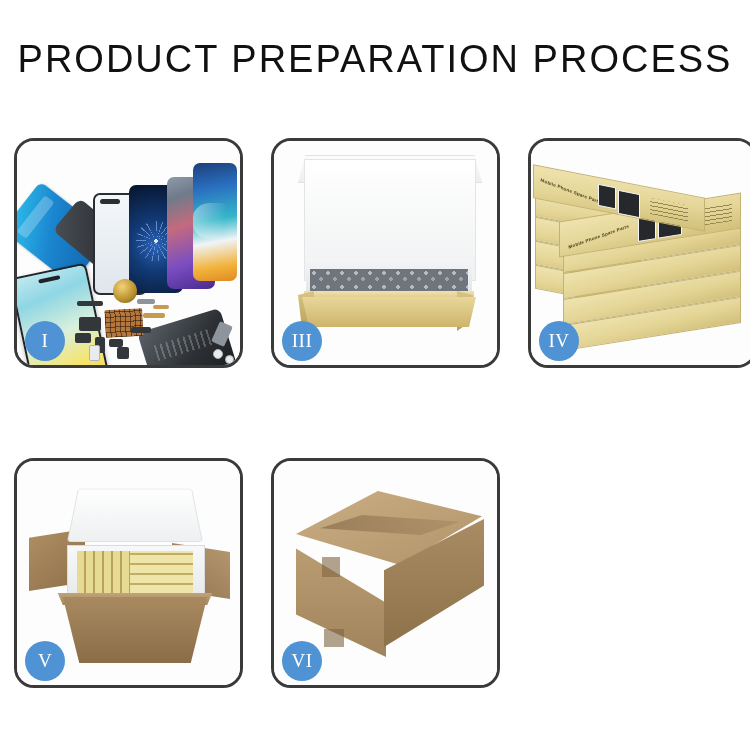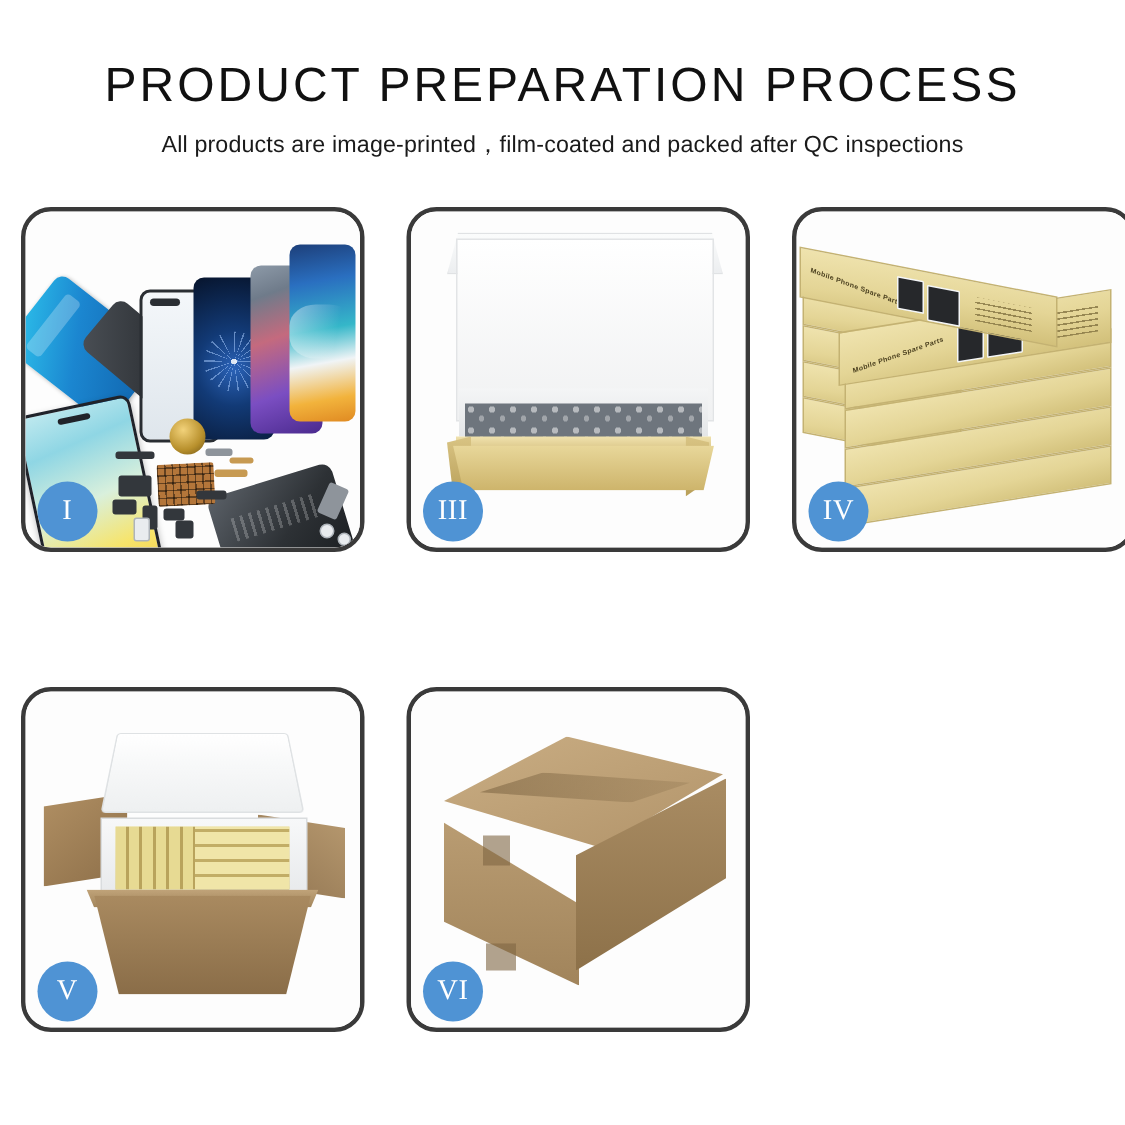--- a/index.html
+++ b/index.html
@@ -5,21 +5,21 @@
   html,body{margin:0;padding:0;}
   body{
     width:750px;height:750px;
     background:#ffffff;
     font-family:"Liberation Sans",sans-serif;
     overflow:hidden;
     position:relative;
   }
   .header{padding-top:40px;text-align:center;}
   .title{
-    font-size:32px;letter-spacing:2.0px;color:#111;
+    font-size:38px;letter-spacing:2.0px;color:#111;
     font-weight:400;line-height:1.05;white-space:nowrap;
   }
   .subtitle{
     margin-top:12px;font-size:15.5px;color:#1a1a1a;
     letter-spacing:0.1px;white-space:nowrap;
   }
   .grid{
     position:absolute;left:14px;top:138px;
     width:732px;
     display:grid;
@@ -307,21 +307,20 @@
     background:linear-gradient(100deg,rgba(120,96,62,.55),rgba(150,124,86,.35));
     clip-path:polygon(30% 0,100% 34%,72% 100%,0 66%);
   }
   .c6-tape{position:absolute;background:rgba(126,102,66,.6);}
 </style>
 </head>
 <body>
 
 <div class="header">
   <div class="title">PRODUCT PREPARATION PROCESS</div>
-  <div class="subtitle">All products are image-printed，film-coated and packed after QC inspections</div>
 </div>
 
 <div class="grid">
 
   <div class="panel p1">
     <div class="photo">
       <div class="ph ph-blueflat"></div>
       <div class="ph ph-dksmall"></div>
       <div class="ph ph-glass"></div>
       <div class="ph ph-dark"></div>

